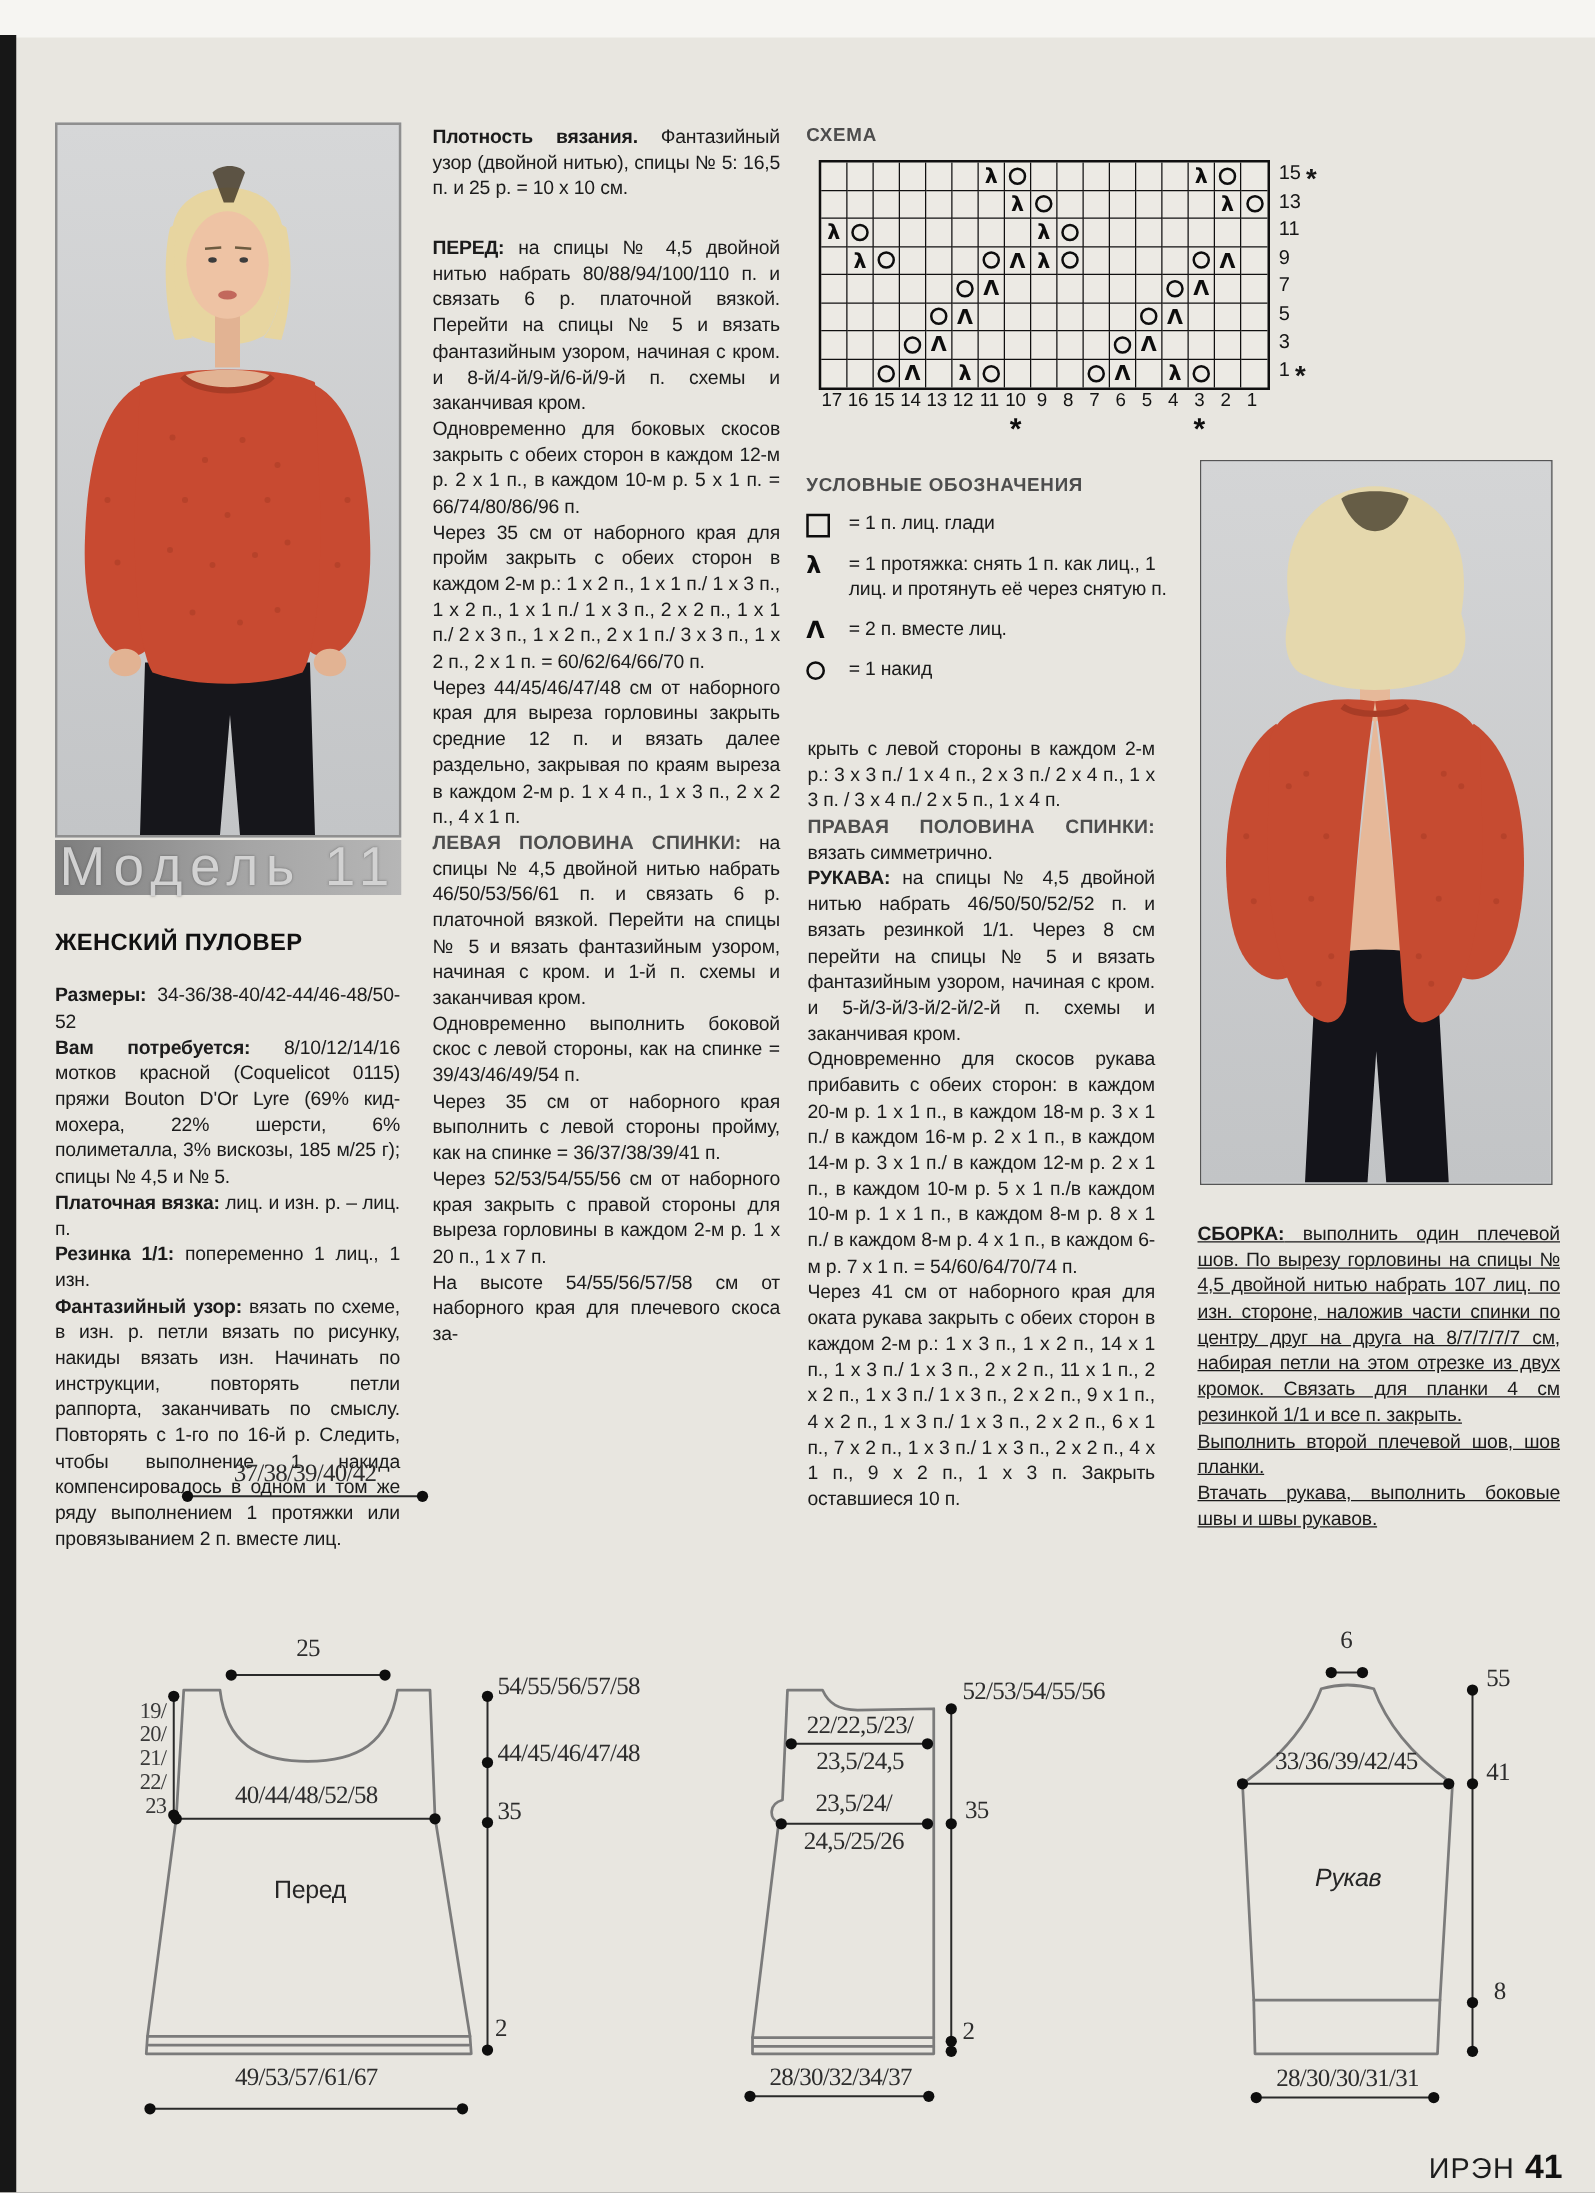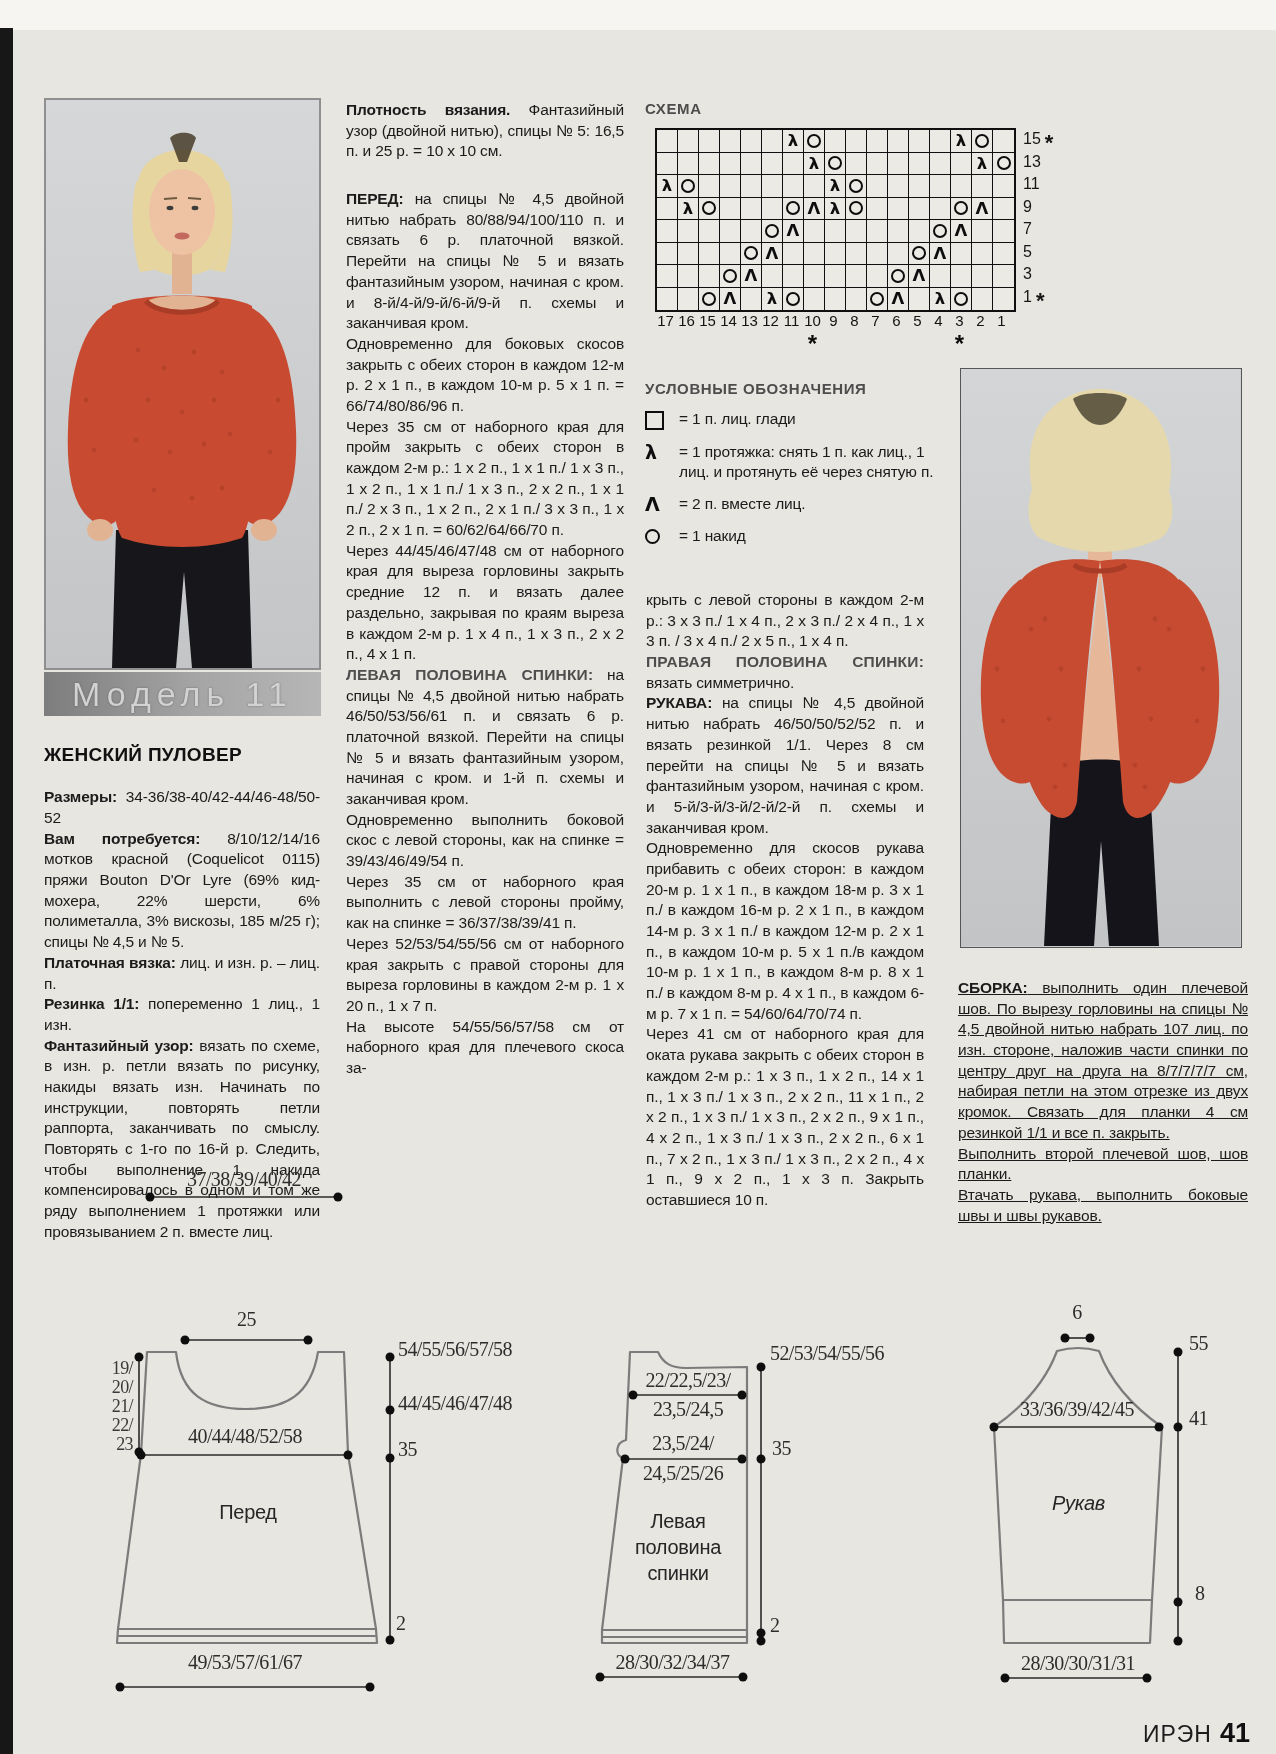--- a/index.html
+++ b/index.html
@@ -9,21 +9,21 @@
   .scanedge{position:absolute;left:0;top:28px;width:13px;height:1726px;background:#171717;}
 
   
   .photo{position:absolute;overflow:hidden;}
   .photo svg{display:block;}
   #photo1{left:44px;top:98px;width:277px;height:572px;border:2px solid #8f8f8f;box-sizing:border-box;background:#ccced0;}
   #photo2{left:960px;top:368px;width:282px;height:580px;border:1.5px solid #555;box-sizing:border-box;background:#ccced0;}
   .caption-bar{position:absolute;left:44px;top:672px;width:277px;height:44px;
       background:linear-gradient(90deg,#7d7d7d,#a5a5a5 55%,#b6b6b6);
       display:flex;align-items:center;justify-content:center;}
-  .caption-bar span{font-size:34px;letter-spacing:6px;color:#d2d2d2;font-weight:400;
+  .caption-bar span{font-size:44px;letter-spacing:6px;color:#d2d2d2;font-weight:400;
       text-shadow:0 0 2px rgba(70,70,70,.65);text-align:center;}
 
   
   .col{position:absolute;text-align:justify;font-size:15.5px;line-height:1.335;letter-spacing:-0.15px;color:#1b1b1b;}
   .col p{margin:0;}
   .col b{font-weight:700;}
   .col b.glead{color:#4e4e4e;letter-spacing:.2px;}
   #col-left{left:44px;top:742px;width:276px;}
   #col-left h2{margin:0 0 20px 0;font-size:19px;letter-spacing:.3px;color:#111;}
   #col-mid{left:346px;top:100px;width:278px;}
@@ -537,23 +537,20 @@
         <circle class="dot" cx="183" cy="397" r="4.5"></circle>
     </svg>
     <div class="dim" style="left:48px;top:90px;width:160px;">22/22,5/23/</div>
     <div class="dim" style="left:48px;top:119px;width:160px;">23,5/24,5</div>
     <div class="dim" style="left:43px;top:153px;width:160px;">23,5/24/</div>
     <div class="dim" style="left:43px;top:183px;width:160px;">24,5/25/26</div>
     <div class="dim lft" style="left:210px;top:63px;width:150px;">52/53/54/55/56</div>
     <div class="dim lft" style="left:212px;top:158px;width:60px;">35</div>
     <div class="dim lft" style="left:210px;top:335px;width:40px;">2</div>
     <div class="dim" style="left:30px;top:372px;width:165px;">28/30/32/34/37</div>
-    <div class="plabel pre" style="left:48px;top:228px;width:140px;">Левая
-половина
-спинки</div>
   </div>
 
   <div class="diagram" id="d3">
     <svg width="300" height="410" viewBox="0 0 300 410">
       <path class="shape" d="M117,71 Q138,65 159,71 C169,98 189,124 222,147 L212,320 L210,363 L64,363 L63,320 L54,147 C87,124 107,98 117,71 Z"></path>
       <path class="shape" d="M63,320 L212,320"></path>
       <line class="dimline" x1="125" y1="58" x2="150" y2="58"></line>
       <circle class="dot" cx="125" cy="58" r="4.5"></circle>
         <circle class="dot" cx="150" cy="58" r="4.5"></circle>
       <line class="dimline" x1="54" y1="147" x2="219" y2="147"></line>

